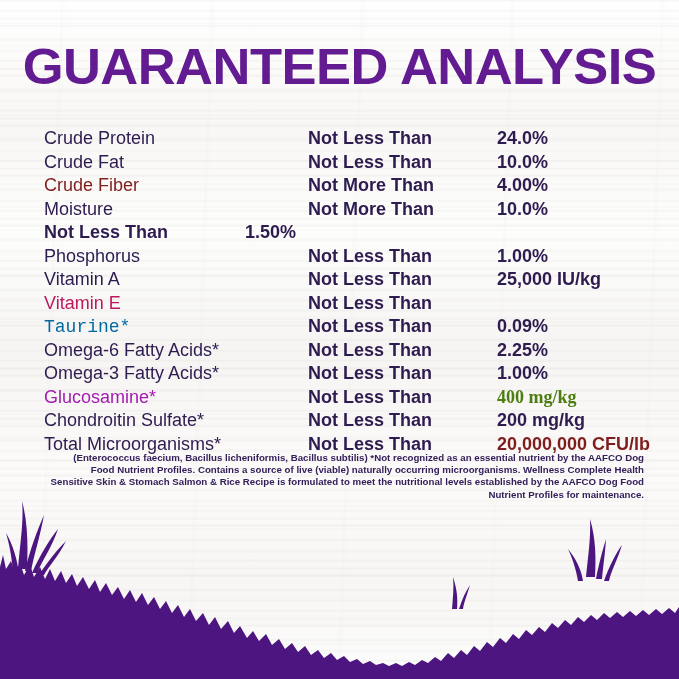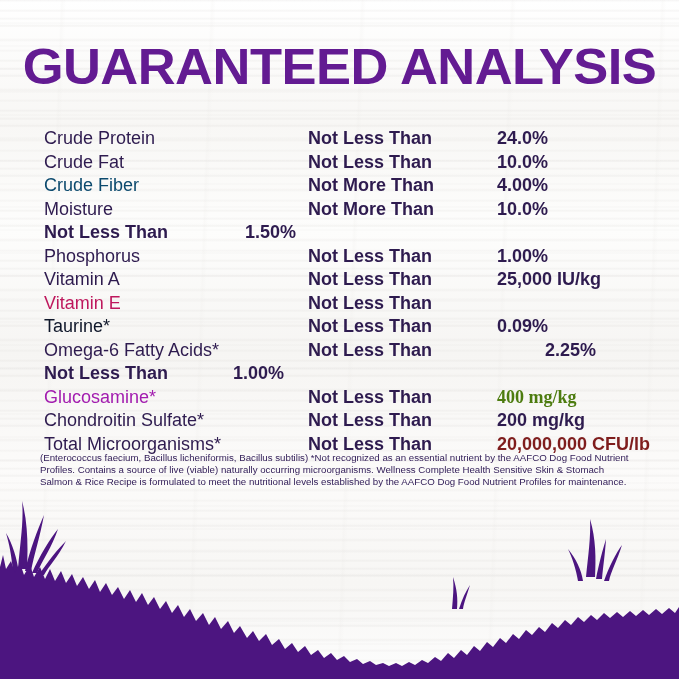--- a/index.html
+++ b/index.html
@@ -119,29 +119,29 @@
     color: #2E1B4F;
     white-space: nowrap;
   }
   .cell-nutrient { width: 264px; flex: 0 0 264px; }
   .cell-qualifier { width: 189px; flex: 0 0 189px; font-weight: 600; }
   .cell-value { flex: 1 1 auto; font-weight: 600; }
 
   
   #footnote {
     position: absolute;
-    left: 40px;
+    left: 48px;
     top: 452px;
     width: 596px;
     font-family: "Liberation Sans", sans-serif;
     font-size: 9.7px;
     line-height: 12.2px;
-    font-weight: 400;
+    font-weight: 700;
     color: #34205A;
-    text-align: left;
+    text-align: right;
   }
 
   
   #grass {
     position: absolute;
     left: 0;
     bottom: 0;
     width: 679px;
     height: 190px;
     display: block;
@@ -162,21 +162,21 @@
         <div class="cell cell-nutrient" style="color: rgb(46, 27, 79);">Crude Protein</div>
         <div class="cell cell-qualifier" style="color: rgb(46, 27, 79);">Not Less Than</div>
         <div class="cell cell-value" style="color: rgb(46, 27, 79);">24.0%</div>
       </div>
       <div class="table-row">
         <div class="cell cell-nutrient" style="color: rgb(46, 27, 79);">Crude Fat</div>
         <div class="cell cell-qualifier" style="color: rgb(46, 27, 79);">Not Less Than</div>
         <div class="cell cell-value" style="color: rgb(46, 27, 79);">10.0%</div>
       </div>
       <div class="table-row">
-        <div class="cell cell-nutrient" style="color: #0c4a6e;">Crude Fiber</div>
+        <div class="cell cell-nutrient" style="color: #7f1d1d;">Crude Fiber</div>
         <div class="cell cell-qualifier" style="color: rgb(46, 27, 79);">Not More Than</div>
         <div class="cell cell-value" style="color: rgb(46, 27, 79);">4.00%</div>
       </div>
       <div class="table-row">
         <div class="cell cell-nutrient" style="color: rgb(46, 27, 79);">Moisture</div>
         <div class="cell cell-qualifier" style="color: rgb(46, 27, 79);">Not More Than</div>
         <div class="cell cell-value" style="color: rgb(46, 27, 79);">10.0%</div>
       </div>
       <div class="table-row">
         <div class="cell cell-qualifier" style="color: rgb(46, 27, 79);">Not Less Than</div>
@@ -190,30 +190,31 @@
       <div class="table-row">
         <div class="cell cell-nutrient" style="color: rgb(46, 27, 79);">Vitamin A</div>
         <div class="cell cell-qualifier" style="color: rgb(46, 27, 79);">Not Less Than</div>
         <div class="cell cell-value" style="color: rgb(46, 27, 79);">25,000 IU/kg</div>
       </div>
       <div class="table-row">
         <div class="cell cell-nutrient" style="color: #be185d;">Vitamin E</div>
         <div class="cell cell-qualifier" style="color: rgb(46, 27, 79);">Not Less Than</div>
       </div>
       <div class="table-row">
-        <div class="cell cell-nutrient" style="color: #0f172a;">Taurine*</div>
+        <div class="cell cell-nutrient" style="color: #0369a1; font-family: Liberation Mono, monospace;">Taurine*</div>
         <div class="cell cell-qualifier" style="color: rgb(46, 27, 79);">Not Less Than</div>
         <div class="cell cell-value" style="color: rgb(46, 27, 79);">0.09%</div>
       </div>
       <div class="table-row">
         <div class="cell cell-nutrient" style="color: rgb(46, 27, 79);">Omega-6 Fatty Acids*</div>
         <div class="cell cell-qualifier" style="color: rgb(46, 27, 79);">Not Less Than</div>
-        <div class="cell cell-value" style="color: rgb(46, 27, 79); text-align: center;">2.25%</div>
-      </div>
-      <div class="table-row">
+        <div class="cell cell-value" style="color: rgb(46, 27, 79);">2.25%</div>
+      </div>
+      <div class="table-row">
+        <div class="cell cell-nutrient" style="color: rgb(46, 27, 79);">Omega-3 Fatty Acids*</div>
         <div class="cell cell-qualifier" style="color: rgb(46, 27, 79);">Not Less Than</div>
         <div class="cell cell-value" style="color: rgb(46, 27, 79);">1.00%</div>
       </div>
       <div class="table-row">
         <div class="cell cell-nutrient" style="color: #a21caf;">Glucosamine*</div>
         <div class="cell cell-qualifier" style="color: rgb(46, 27, 79);">Not Less Than</div>
         <div class="cell cell-value" style="color: #4d7c0f; font-family: Liberation Serif, serif;">400 mg/kg</div>
       </div>
       <div class="table-row">
         <div class="cell cell-nutrient" style="color: rgb(46, 27, 79);">Chondroitin Sulfate*</div>

